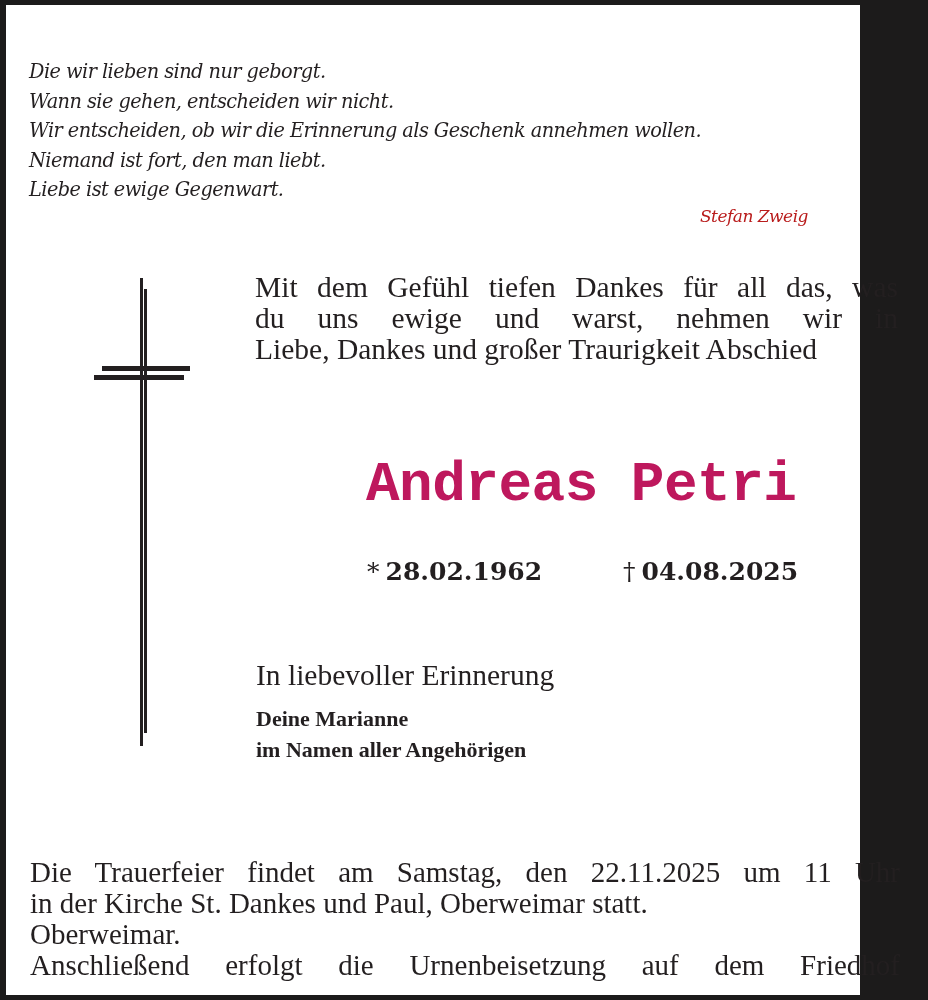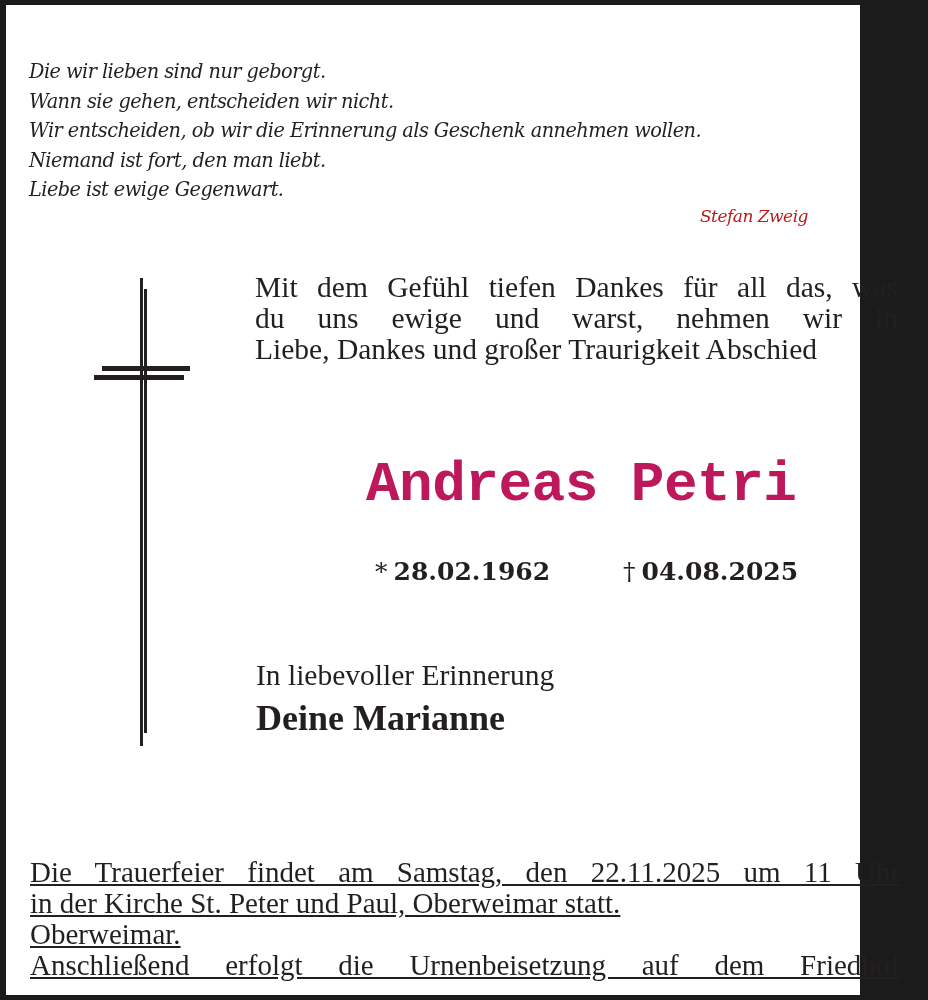--- a/index.html
+++ b/index.html
@@ -82,56 +82,56 @@
       position: absolute;
       left: 353px;
       top: 552px;
       width: 450px;
       font-family: "DejaVu Serif", serif;
       font-weight: bold;
       font-size: 25px;
       color: #231f20;
       white-space: nowrap;
     }
-    .dates .birth { position: absolute; left: 16px; top: 0; }
+    .dates .birth { position: absolute; left: 8px; top: 0; }
     .dates .death { position: absolute; left: 264px; top: 0; }
     .dates .sym { font-weight: normal; margin-right: 6px; }
     .memory {
       position: absolute;
       left: 250px;
       top: 655px;
       font-family: "Liberation Serif", serif;
       font-size: 29.5px;
       line-height: 31px;
       color: #231f20;
       white-space: nowrap;
     }
     .signature {
       position: absolute;
       left: 250px;
       top: 698px;
       font-family: "Liberation Serif", serif;
       font-weight: bold;
-      font-size: 36px;
+      font-size: 22px;
       line-height: 31px;
       color: #231f20;
       white-space: nowrap;
     }
     .signature .line { display: block; }
     .ceremony {
       position: absolute;
       left: 24px;
       top: 852px;
       width: 870px;
       font-family: "Liberation Serif", serif;
       font-size: 29px;
       line-height: 31px;
       color: #231f20;
     }
-    .ceremony .line { display: block; white-space: nowrap; text-decoration: underline; }
+    .ceremony .line { display: block; white-space: nowrap; }
     .ceremony .line.justify {
       text-align: justify;
       text-align-last: justify;
       white-space: normal;
     }
   </style>
 </head>
 <body>
 
 <div class="card">
@@ -166,22 +166,23 @@
     </span>
     <span class="death">
       <span class="sym">†</span><span>04.08.2025</span>
     </span>
   </div>
 
   <div class="memory">In liebevoller Erinnerung</div>
 
   <div class="signature">
     <span class="line">Deine Marianne</span>
+    <span class="line">im Namen aller Angehörigen</span>
   </div>
 
   <div class="ceremony">
     <span class="line justify">Die Trauerfeier findet am Samstag, den 22.11.2025 um 11 Uhr</span>
-    <span class="line">in der Kirche St. Peter und Paul, Oberweimar statt.</span>
+    <span class="line">in der Kirche St. Dankes und Paul, Oberweimar statt.</span>
     <span class="line">Oberweimar.</span>
     <span class="line justify">Anschließend erfolgt die Urnenbeisetzung auf dem Friedhof</span>
   </div>
 
 </div>
 
 </body></html>

